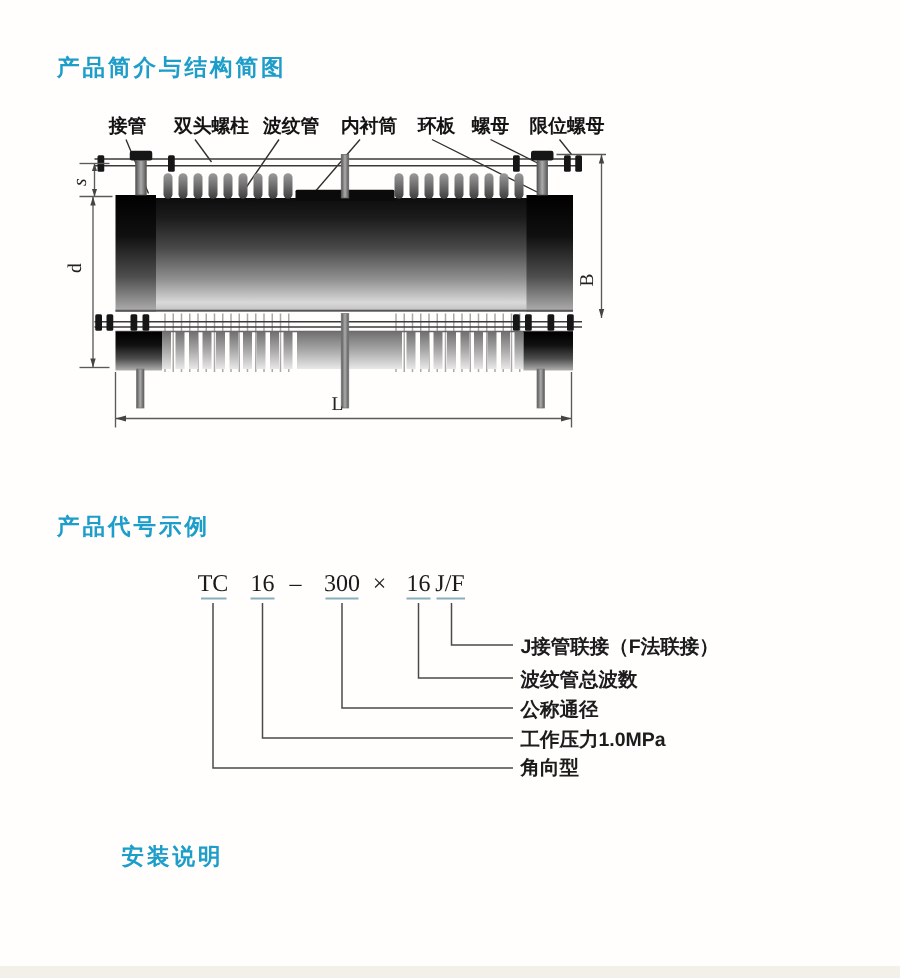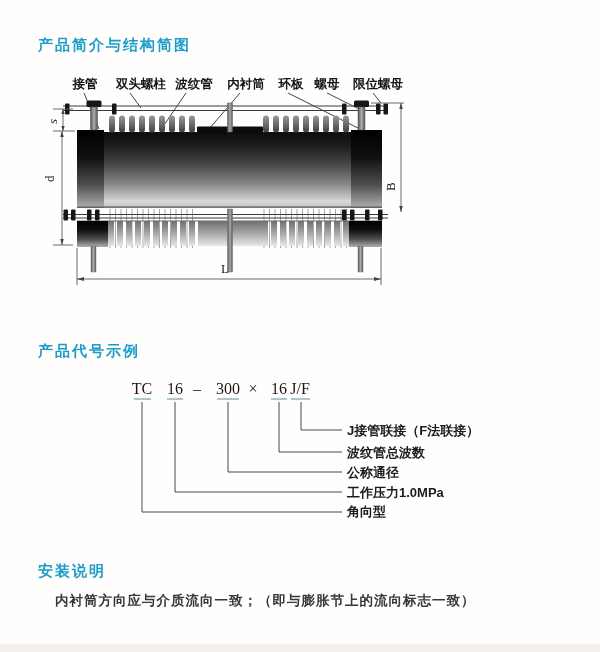--- a/index.html
+++ b/index.html
@@ -7,21 +7,21 @@
     width:600px;height:652px;position:relative;overflow:hidden;
     background:#fffefc;
     font-family:"Liberation Sans","DejaVu Sans",sans-serif;
   }
   .sec-title{
     position:absolute;left:38px;
     color:#1d9dc9;font-size:15px;font-weight:700;letter-spacing:2px;
   }
   #title-intro{top:8px;margin-top:28px;}
   #title-code{top:342px;}
-  #title-install{top:562px;}
+  #title-install{top:562px;margin-left:43px;}
   #diagram-svg{position:absolute;left:40px;top:60px;}
   #code-svg{position:absolute;left:100px;top:375px;}
   .part-label{font-family:"Liberation Sans","DejaVu Sans",sans-serif;font-size:12.5px;font-weight:700;fill:#141414;}
   .dim-label{font-family:"Liberation Serif","DejaVu Serif",serif;font-size:13px;fill:#222;}
   .leader{stroke:#2e2e2e;stroke-width:0.9;fill:none;}
   .dimline{stroke:#5a5a5a;stroke-width:0.9;fill:none;}
   .rodline{stroke:#3a3a3a;stroke-width:1.1;fill:none;}
   .spoke{stroke:#a9a9a9;stroke-width:1;}
   .nut{fill:#161616;}
   .arrow{fill:#444;}
@@ -283,16 +283,15 @@
     <text class="callout" x="347" y="457">波纹管总波数</text>
     <text class="callout" x="347" y="477">公称通径</text>
     <text class="callout" x="347" y="497">工作压力1.0MPa</text>
     <text class="callout" x="347" y="516">角向型</text>
   </g>
 </svg>
 
 <div class="sec-title" id="title-install">安装说明</div>
 
 <div id="install-body">
-  <div>内衬筒方向应与介质流向一致；（即与膨胀节上的流向标志一致）</div>
 </div>
 
 <div id="bottom-strip"></div>
 
 </body></html>

